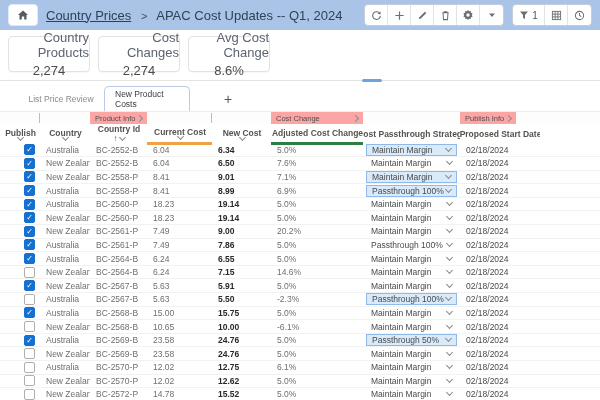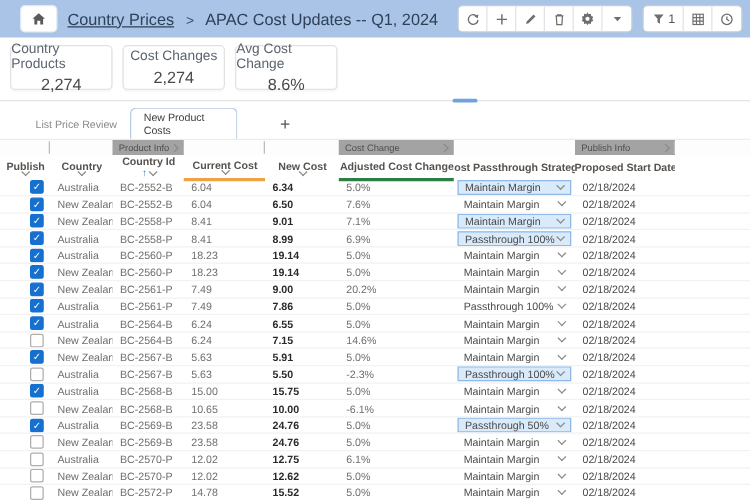--- a/index.html
+++ b/index.html
@@ -1,61 +1,61 @@
 <!DOCTYPE html>
 <html><head>
 <meta charset="utf-8">
 <style>
   * { margin:0; padding:0; box-sizing:border-box; }
   html,body { width:600px; height:400px; overflow:hidden; background:#fff;
     font-family:"Liberation Sans", sans-serif; color:#444; }
 
   
   .topbar { height:30px; background:#a9c4e6; display:flex; align-items:center;
-    padding:0 16px; gap:8px; }
+    padding:0 8px; gap:8px; }
   .home-btn { width:30px; height:22px; background:#fff; border:1px solid #e3e9f2;
     border-radius:4px; display:flex; align-items:center; justify-content:center; cursor:pointer; flex:0 0 auto; }
   .crumb { font-size:13px; color:#2f4158; white-space:nowrap; }
   .crumb a { color:#2f4158; text-decoration:underline; cursor:pointer; }
   .crumb .sep { margin:0 6px; font-size:11px; color:#3c4f66; }
   .spacer { flex:1; }
   .btn-group { display:flex; background:#fff; border:1px solid #c6cdd6; border-radius:4px;
     overflow:hidden; height:22px; flex:0 0 auto; }
   .btn-group .tb-btn { width:23px; height:100%; display:flex; align-items:center; justify-content:center;
     border-right:1px solid #e0e3e8; cursor:pointer; color:#6e6e6e; font-size:12px; }
   .btn-group .tb-btn:last-child { border-right:none; }
   .btn-group .tb-btn.wide { width:32px; gap:3px; }
   .count-txt { font-size:10px; color:#555; }
   svg.ic { display:block; }
 
   
   .cards { display:flex; gap:8px; padding:6px 8px 8px 8px; height:50px; }
   .card { width:82px; border:1px solid #e2e2e2; border-radius:4px; background:#fff;
     display:flex; flex-direction:column; align-items:center; justify-content:center; gap:3px;
     box-shadow:0 1px 1px rgba(0,0,0,0.03); }
-  .card .lbl { font-size:11px; color:#5b6470; }
+  .card .lbl { font-size:13px; color:#5b6470;text-align:right; }
   .card .val { font-size:13px; color:#4a4a4a; }
 
   
   .tabstrip { position:relative; height:31px; border-top:1px solid #e4e4e4; }
   .scroll-dash { position:absolute; top:-2px; left:362px; width:20px; height:3px;
     background:#71a3da; border-radius:2px; }
   .tabs { display:flex; align-items:flex-end; height:100%; padding-left:18px; }
   .tab { font-size:8.5px; padding:0 10px; height:25px; display:flex; align-items:center; cursor:pointer; }
   .tab.active { background:#fff; border:1px solid #b6cbe4; border-bottom:none;
     border-radius:5px 5px 0 0; color:#3c3c3c; width:86px; justify-content:center; }
   .tab.inactive { color:#8a8a8a; width:86px; justify-content:center; }
   .tab.add { font-size:14px; color:#555; margin-left:28px; padding:0 6px; }
 
   
   .grid { width:600px; }
   .grow { display:flex; height:13px; background:#fdfdfd; border-top:1px solid #ececec; }
   .gcell { height:100%; position:relative; }
   .gcell.bar:after { content:""; position:absolute; right:0; top:1px; bottom:1px; width:1px; background:#bdbdbd; }
-  .pill { height:100%; background:#a3a3a3; display:flex; align-items:center;
+  .pill { height:100%; background:#fca5a5; display:flex; align-items:center;
     justify-content:space-between; padding:0 5px; font-size:7.5px; color:#4f4f4f; cursor:pointer; }
 
   table { border-collapse:collapse; table-layout:fixed; width:600px; }
   col.c0{width:40px} col.c1{width:50px} col.c2{width:57px} col.c3{width:65px}
   col.c4{width:59px} col.c5{width:92px} col.c6{width:97px} col.c7{width:80px} col.c8{width:60px}
   thead td { height:17px; font-size:8.5px; color:#56524e; font-weight:bold;
     padding:0 0 0 6px; white-space:nowrap; overflow:hidden; background:#fff; position:relative; }
   thead td .hwrap { display:flex; align-items:center; justify-content:space-between; padding-right:5px; cursor:pointer;flex-direction:column; }
   thead td.u-orange { border-bottom:3px solid #efa243; }
   thead td.u-green  { border-bottom:3px solid #2e7d43; }
@@ -188,21 +188,21 @@
     </div>
     <div class="gcell bar" style="width:65px"></div>
     <div class="gcell" style="width:59px"></div>
     <div class="gcell" style="width:92px">
       <div class="pill">
         <span>Cost Change</span>
         <span class="chev right"></span>
       </div>
     </div>
     <div class="gcell" style="width:97px"></div>
-    <div class="gcell bar" style="width:80px">
+    <div class="gcell bar" style="width:56px">
       <div class="pill">
         <span>Publish Info</span>
         <span class="chev right"></span>
       </div>
     </div>
   </div>
 
   <table>
     <colgroup>
       <col class="c0">

